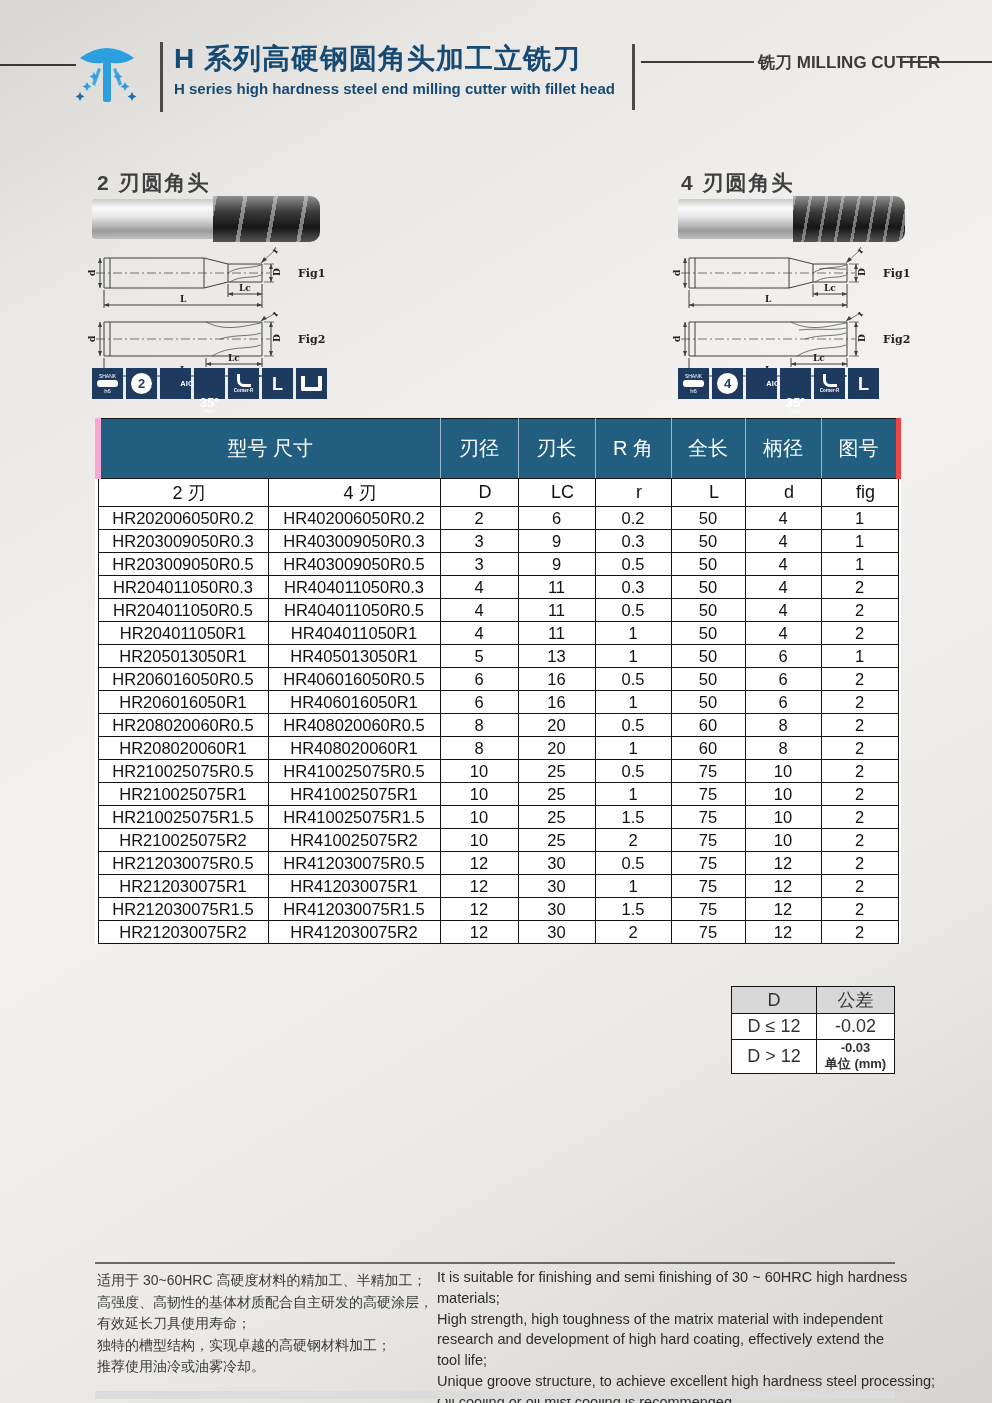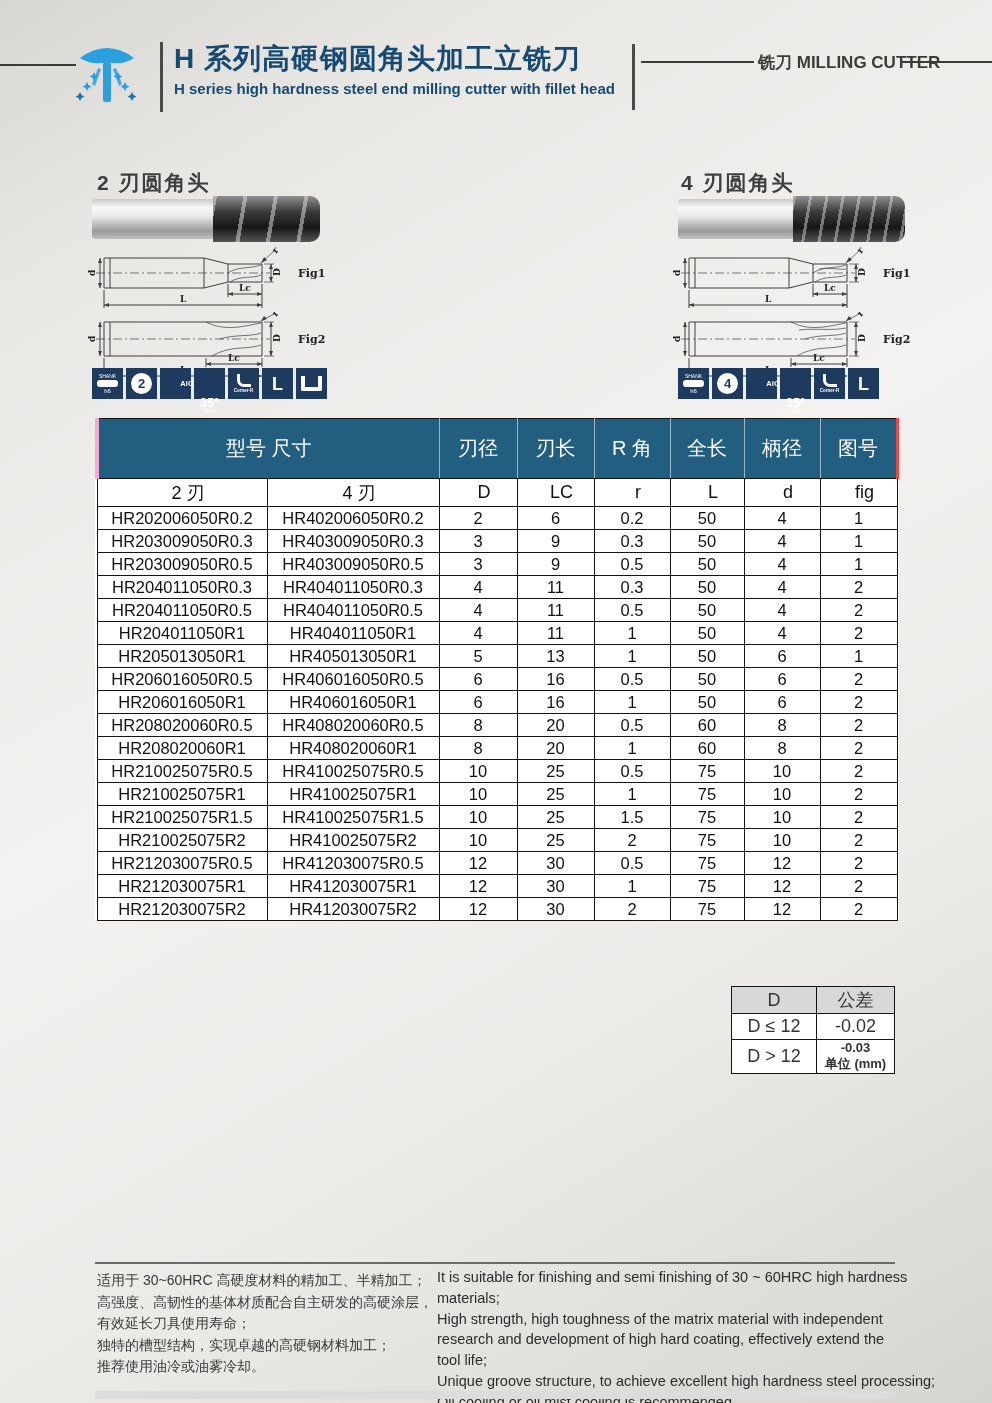--- a/index.html
+++ b/index.html
@@ -66,22 +66,22 @@
   .b-cornerglyph{width:11px;height:10px;border-left:3px solid #fff;border-bottom:3px solid #fff;border-bottom-left-radius:7px;margin-bottom:2px;}
   .b-cornerlab{font-size:4.5px;font-weight:bold;}
   .b-L{font-size:18px;font-weight:900;}
   .b-U{width:13px;height:11px;border:4px solid #fff;border-top:none;border-radius:0 0 2px 2px;}
 
   
   .spec-table{left:95px;top:418px;width:800px;border-collapse:collapse;table-layout:fixed;background:#fff;}
   .spec-table th,.spec-table td{border:1px solid #141414;text-align:center;padding:0;overflow:hidden;white-space:nowrap;}
   .spec-table thead tr.main th{background:#215e80;color:#fff;font-size:20px;font-weight:normal;height:59px;
     border-left:1px solid #9fb6c2;border-right:1px solid #9fb6c2;border-top:1px solid #141414;border-bottom:1px solid #141414;}
-  .spec-table thead tr.main th:first-child{border-left:4px solid #f9a8d4;}
-  .spec-table thead tr.main th:last-child{border-right:3px solid #ef4444;}
+  .spec-table thead tr.main th:first-child{border-left:6px solid #f9a8d4;}
+  .spec-table thead tr.main th:last-child{border-right:5px solid #ef4444;}
   .spec-table thead tr.sub th{font-size:18px;font-weight:normal;color:#111;height:27px;padding-left:12px;}
   .spec-table tbody td{font-size:16.5px;color:#111;height:22px;}
 
   
   .tol-table{left:731px;top:986px;width:163px;border-collapse:collapse;background:#fff;table-layout:fixed;}
   .tol-table th,.tol-table td{border:1.5px solid #141414;text-align:center;color:#333;padding:0;}
   .tol-table th{background:#d8d8d8;font-size:18px;font-weight:normal;height:26px;}
   .tol-table td{font-size:18px;height:25px;}
   .tol-table .small-cell{font-size:13px;line-height:1.25;height:31px;font-weight:bold;}
 
@@ -556,20 +556,30 @@
           <td>HR212030075R1</td>
           <td>HR412030075R1</td>
           <td>12</td>
           <td>30</td>
           <td>1</td>
           <td>75</td>
           <td>12</td>
           <td>2</td>
         </tr>
 
+        <tr>
+          <td>HR212030075R1.5</td>
+          <td>HR412030075R1.5</td>
+          <td>12</td>
+          <td>30</td>
+          <td>1.5</td>
+          <td>75</td>
+          <td>12</td>
+          <td>2</td>
+        </tr>
 
         <tr>
           <td>HR212030075R2</td>
           <td>HR412030075R2</td>
           <td>12</td>
           <td>30</td>
           <td>2</td>
           <td>75</td>
           <td>12</td>
           <td>2</td>

